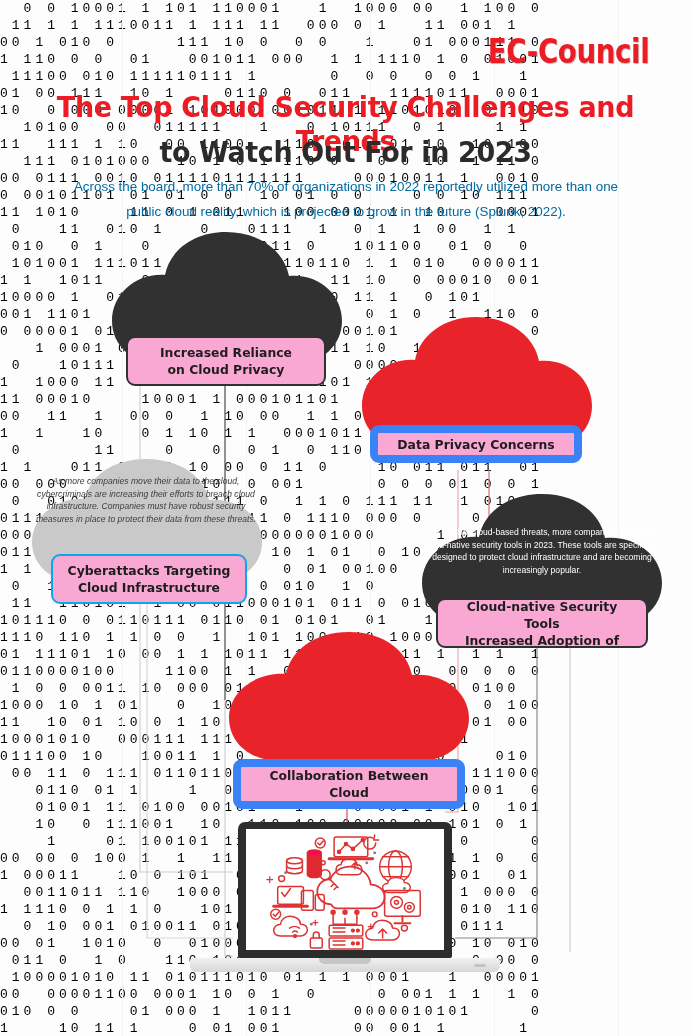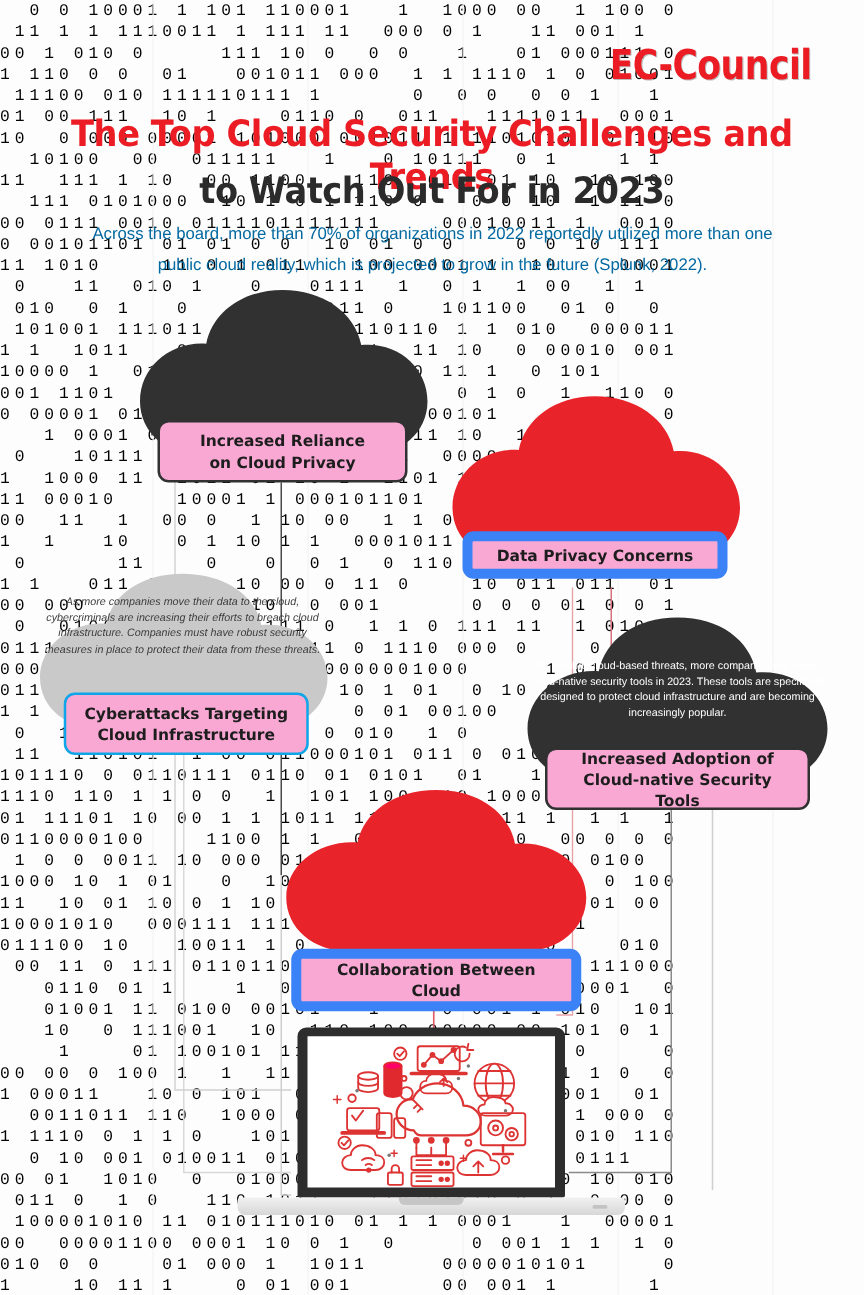--- a/index.html
+++ b/index.html
@@ -310,22 +310,22 @@
     </div>
   </div>
 
   <div class="node dark" style="left:408px; top:490px; width:268px; height:162px;">
     <svg class="cloud-svg" width="268" height="162" viewBox="0 0 268 162">
       <path fill="#313131" d="M134 4 C100 4 76 22 71 47 C40 45 14 66 14 93 C14 118 36 136 64 136 L204 136 C232 136 254 118 254 93 C254 66 228 45 197 48 C192 22 168 4 134 4 Z"></path>
     </svg>
     <div class="body" style="left:14px; top:36px; width:240px;">To combat cloud-based threats, more companies will adopt cloud-native security tools in 2023. These tools are specifically designed to protect cloud infrastructure and are becoming increasingly popular.</div>
     <div class="label" style="left:28px; top:108px; width:212px; height:50px;">
       <div>
+        <div>Cloud-native Security Tools</div>
         <div>Increased Adoption of</div>
-        <div>Cloud-native Security Tools</div>
       </div>
     </div>
   </div>
 
   <div class="node red" style="left:215px; top:628px; width:268px; height:156px;">
     <svg class="cloud-svg" width="268" height="156" viewBox="0 0 268 156">
       <path fill="#e8232a" d="M134 4 C100 4 76 22 71 46 C40 44 14 64 14 90 C14 115 36 133 64 133 L204 133 C232 133 254 115 254 90 C254 64 228 44 197 47 C192 22 168 4 134 4 Z"></path>
     </svg>
     <div class="label" style="left:18px; top:103px; width:232px; height:50px;margin-top:28px;">
       <div>

